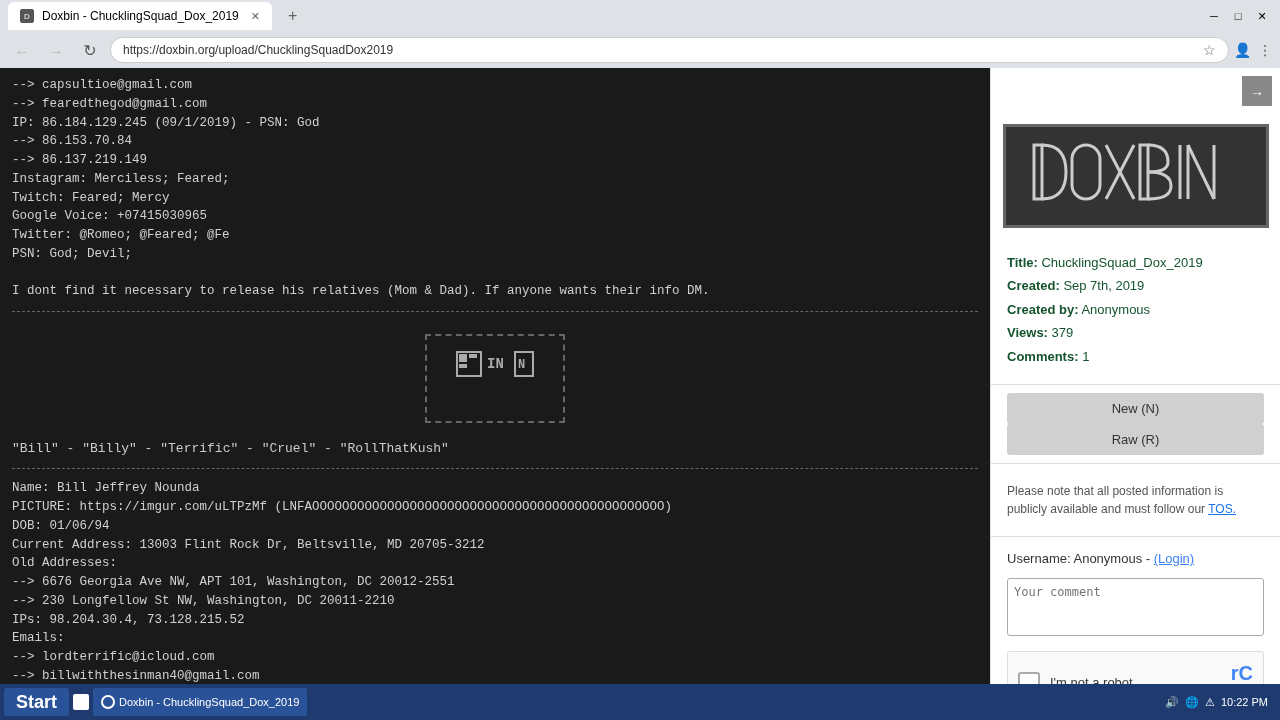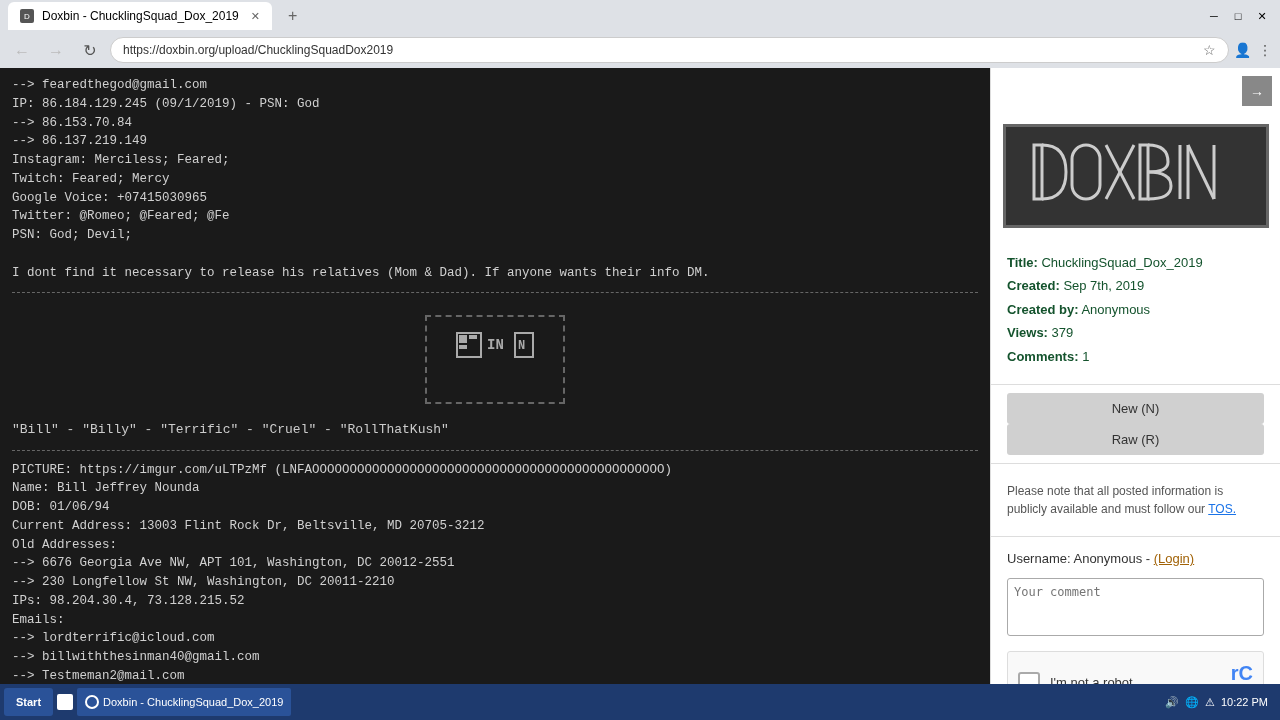--- a/index.html
+++ b/index.html
@@ -186,21 +186,21 @@
       color: #555;
       line-height: 1.5;
     }
     .tos-link { color: #1a73e8; text-decoration: underline; cursor: pointer; }
 
     .sidebar-username {
       padding: 6px 16px;
       font-size: 13px;
       color: #333;
     }
-    .login-link { color: #a16207; text-decoration: underline; cursor: pointer; }
+    .login-link { color: #3b82f6; text-decoration: underline; cursor: pointer; }
 
     .comment-box {
       width: calc(100% - 32px);
       margin: 6px 16px;
       height: 58px;
       border: 1px solid #aaa;
       border-radius: 3px;
       padding: 6px;
       font-size: 12px;
       resize: none;
@@ -236,21 +236,21 @@
       display: flex;
       align-items: center;
       padding: 0 4px;
       gap: 2px;
     }
     .start-btn {
       background: #2a5298;
       color: #fff;
       border: none;
       padding: 4px 12px;
-      font-size: 11px;
+      font-size: 18px;
       font-weight: bold;
       cursor: pointer;
       height: 28px;
       border-radius: 3px;
     }
     .taskbar-item {
       background: #2a5298;
       color: #fff;
       border: none;
       padding: 4px 8px;
@@ -301,20 +301,21 @@
   </div>
   <div class="toolbar-icons">
     <span>👤</span>
     <span>⋮</span>
   </div>
 </div>
 
 <div class="browser-content">
 
   <div class="doc-pane">
+    <div>--&gt; capsultioe@gmail.com</div>
     <div>--&gt; fearedthegod@gmail.com</div>
     <div>IP: 86.184.129.245 (09/1/2019) - PSN: God</div>
     <div>--&gt; 86.153.70.84</div>
     <div>--&gt; 86.137.219.149</div>
     <div>Instagram: Merciless; Feared;</div>
     <div>Twitch: Feared; Mercy</div>
     <div>Google Voice: +07415030965</div>
     <div>Twitter: @Romeo; @Feared; @Fe</div>
     <div>PSN: God; Devil;</div>
     <div>&nbsp;</div>
@@ -333,22 +334,22 @@
           <rect x="60" y="2" width="18" height="24" fill="none" stroke="#aaa" stroke-width="2"></rect>
           <text x="63" y="18" fill="#aaa" font-family="Courier New" font-size="12" font-weight="bold">N</text>
         </svg>
       </div>
     </div>
 
     <div class="section-nicknames">"Bill" - "Billy" - "Terrific" - "Cruel" - "RollThatKush"</div>
 
     <hr class="section-divider">
 
+    <div>Name: Bill Jeffrey Nounda</div>
     <div>PICTURE: https://imgur.com/uLTPzMf (LNFAOOOOOOOOOOOOOOOOOOOOOOOOOOOOOOOOOOOOOOOOOOOOOOO)</div>
-    <div>Name: Bill Jeffrey Nounda</div>
     <div>DOB: 01/06/94</div>
     <div>Current Address: 13003 Flint Rock Dr, Beltsville, MD 20705-3212</div>
     <div>Old Addresses:</div>
     <div>--&gt; 6676 Georgia Ave NW, APT 101, Washington, DC 20012-2551</div>
     <div>--&gt; 230 Longfellow St NW, Washington, DC 20011-2210</div>
     <div>IPs: 98.204.30.4, 73.128.215.52</div>
     <div>Emails:</div>
     <div>--&gt; lordterrific@icloud.com</div>
     <div>--&gt; billwiththesinman40@gmail.com</div>
     <div>--&gt; Testmeman2@mail.com</div>

